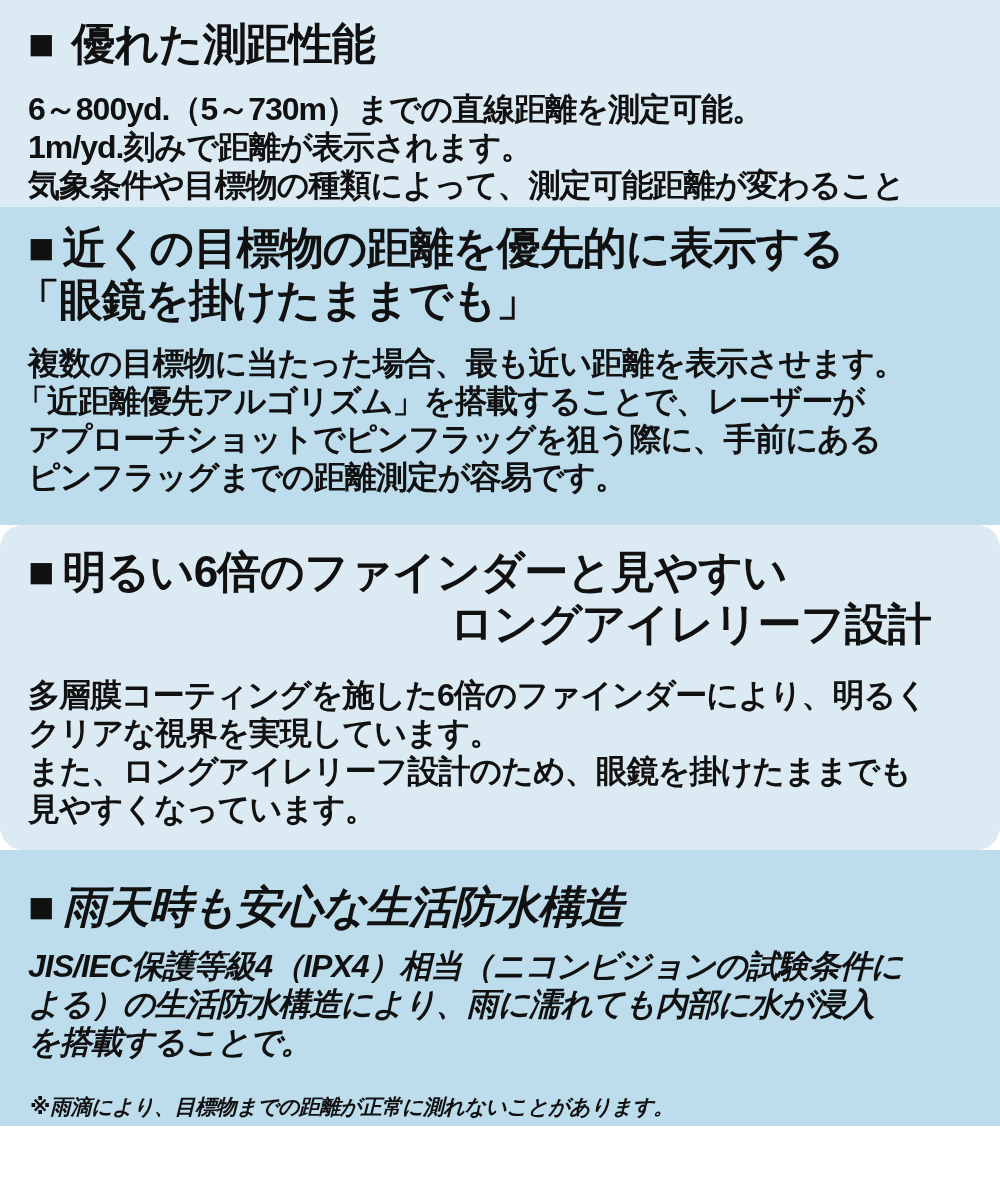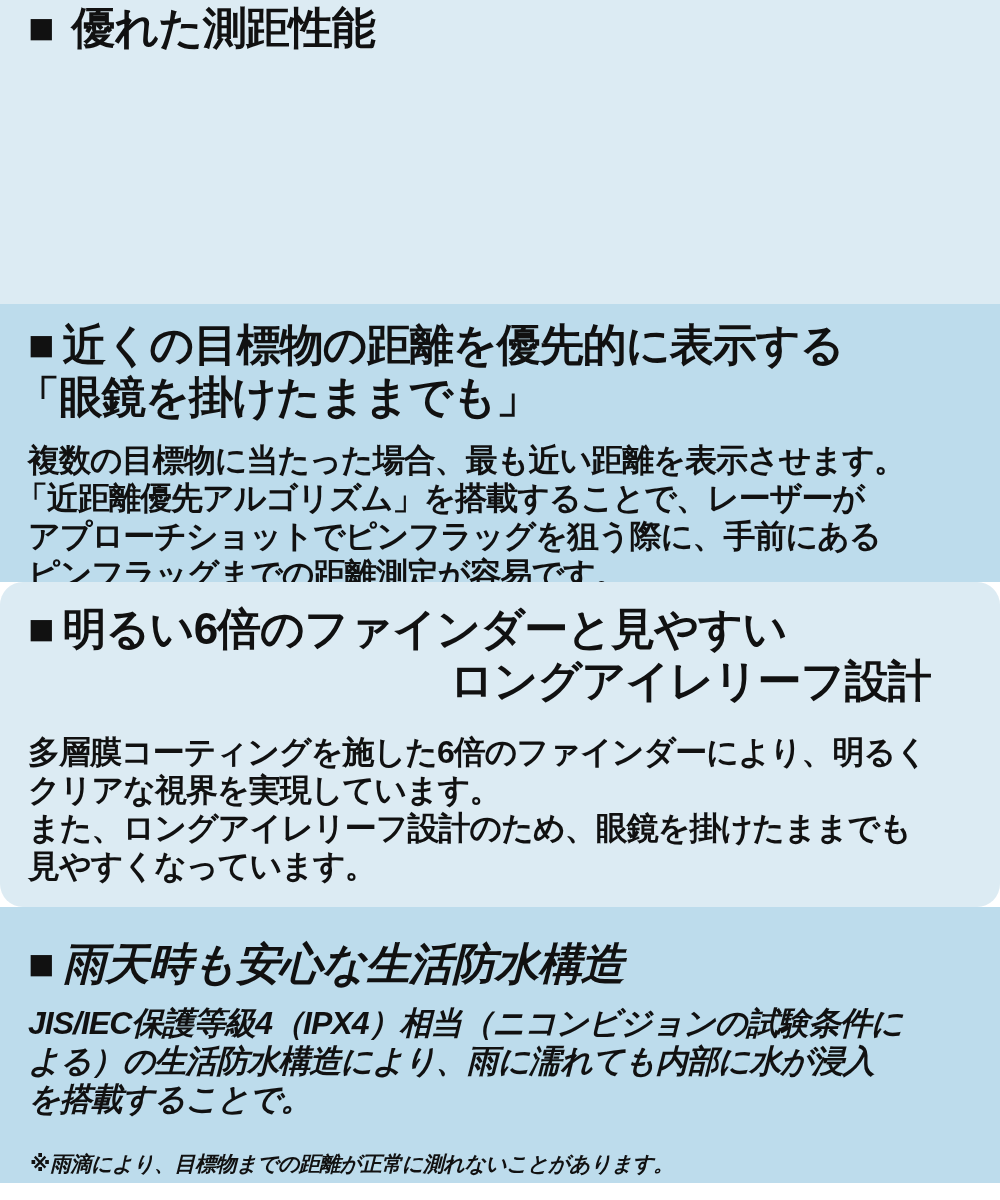--- a/index.html
+++ b/index.html
@@ -13,22 +13,22 @@
     color: #111111;
   }
   .sec {
     box-sizing: border-box;
     padding-left: 28px;
     padding-right: 10px;
     overflow: hidden;
   }
   .sec.light { background: var(--bg-light, #dcebf3); }
   .sec.dark  { background: var(--bg-dark,  #bddcec); }
-  .sec1 { height: 304px; padding-top: 2px; }
-  .sec2 { height: 278px; padding-top: 15px; }
+  .sec1 { height: 207px; padding-top: 18px; }
+  .sec2 { height: 318px; padding-top: 15px; }
   .sec3 { height: 325px; padding-top: 21px; border-radius: 23px; }
   .sec4 { height: 276px; padding-top: 31px; font-style: italic; }
 
   .title {
     font-size: 44px;
     line-height: 52px;
     letter-spacing: -1px;
   }
   .title-line { white-space: nowrap; }
   .bullet { display: inline-block; margin-right: 9px; }
@@ -59,20 +59,26 @@
 </head>
 <body>
 
 <div class="page" style="--bg-light: #dcebf3; --bg-dark: #bddcec; color: rgb(17, 17, 17);">
 
   <div class="sec light sec1">
     <div class="title">
       <div class="title-line">
         <span class="bullet">■</span><span>優れた測距性能</span>
       </div>
+    </div>
+    <div class="body">
+      <div class="body-line">6～800yd.（5～730m）までの直線距離を測定可能。</div>
+      <div class="body-line">1m/yd.刻みで距離が表示されます。</div>
+      <div class="body-line">気象条件や目標物の種類によって、測定可能距離が変わること</div>
+      <div class="body-line">があります。</div>
     </div>
   </div>
 
   <div class="sec dark sec2">
     <div class="title">
       <div class="title-line">
         <span class="bullet">■</span><span>近くの目標物の距離を優先的に表示する</span>
       </div>
       <div class="title-line hang">「眼鏡を掛けたままでも」</div>
     </div>

